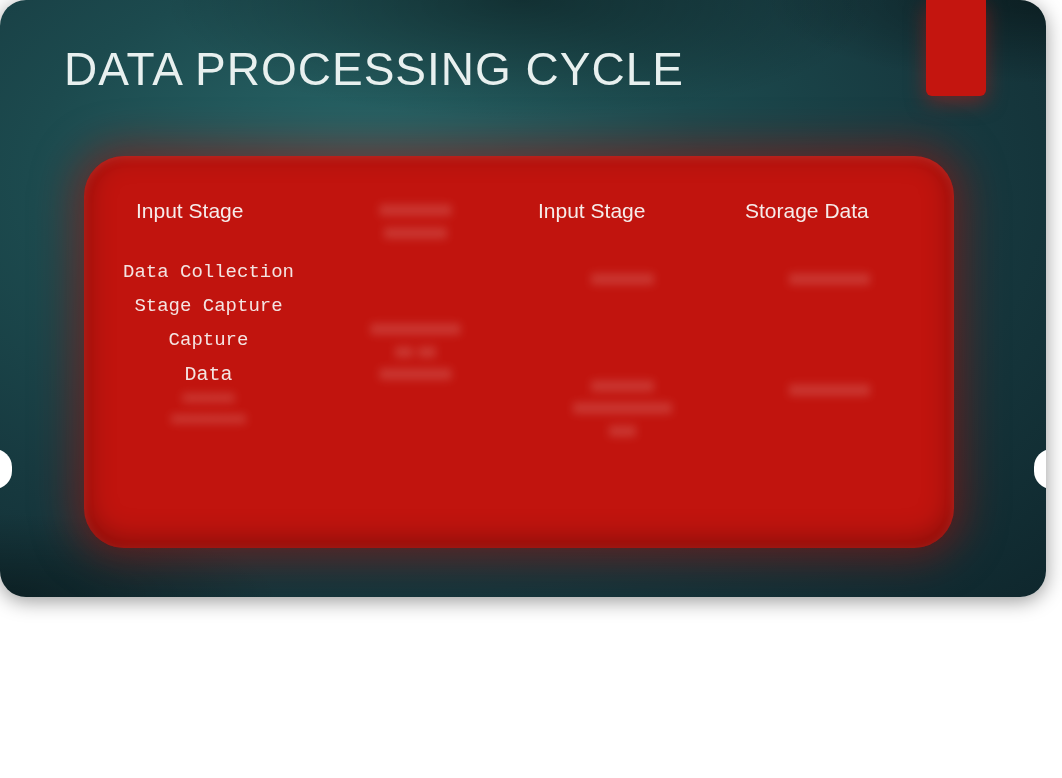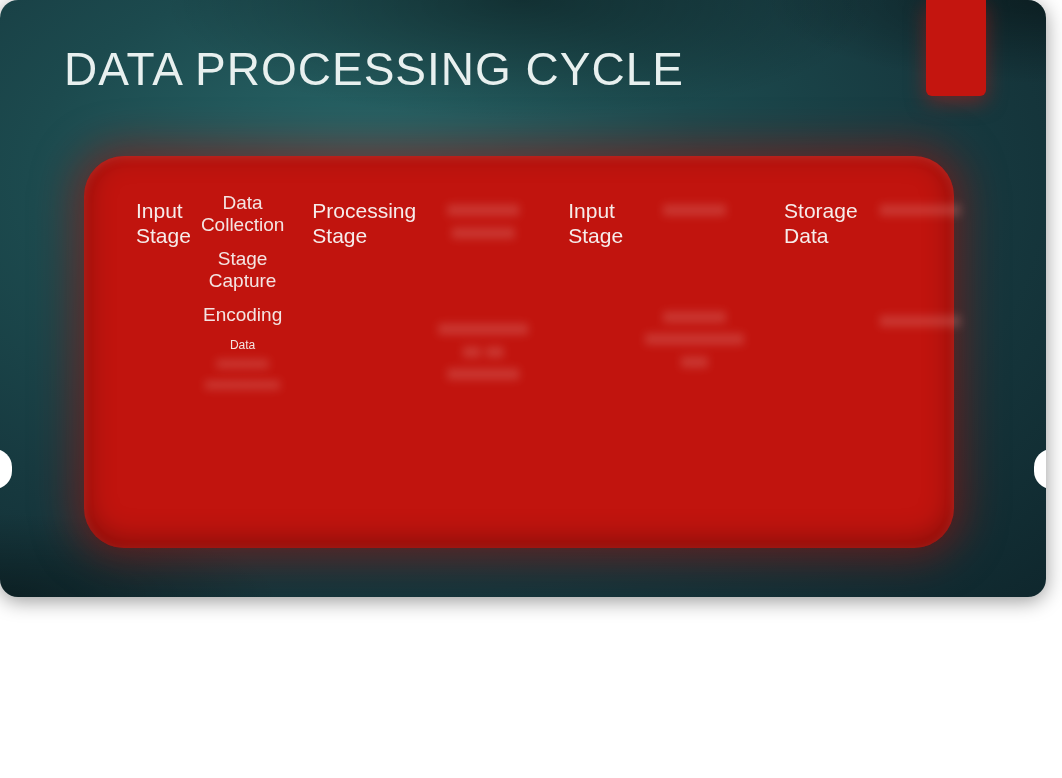--- a/index.html
+++ b/index.html
@@ -3,21 +3,21 @@
 <meta charset="utf-8">
 <style>
   * { box-sizing: border-box; margin: 0; padding: 0; }
   html, body { width: 1062px; height: 778px; font-family: -apple-system, BlinkMacSystemFont, "Segoe UI", Arial, sans-serif; background: #fff; }
 
   .slide {
     position: relative;
     width: 1046px;
     height: 597px;
     margin: 0;
-    border-radius: 18px;
+    border-radius: 26px;
     background: radial-gradient(ellipse at 35% 30%, #2a6a6c 0%, #1c4a4e 35%, #173a40 60%, #0f272d 100%);
     overflow: hidden;
     box-shadow: 0 4px 20px rgba(0,0,0,0.4);
   }
 
   
   .slide::before {
     content: "";
     position: absolute;
     inset: 0;
@@ -68,21 +68,21 @@
     display: flex;
     width: 100%;
     height: 100%;
     padding: 28px 30px 20px 30px;
     gap: 18px;
   }
 
   .col {
     flex: 1 1 0;
     display: flex;
-    flex-direction: row;
+    flex-direction: column;
     position: relative;
   }
 
   .col-header {
     color: #f6ecea;
     font-size: 21px;
     font-weight: 400;
     line-height: 1.2;
     padding: 14px 10px 30px 10px;
     text-align: left;
@@ -105,23 +105,24 @@
   .col-body {
     flex: 1;
     position: relative;
   }
 
   .clear-item {
     color: #f4e4e2;
     font-size: 19px;
     text-align: center;
     margin: 8px 0 12px 0;
+    font-family: Liberation Mono, monospace;
   }
   .clear-item.small {
-    font-size: 12px;
+    font-size: 20px;
     margin: 7px 0 2px 0;
   }
 
   .blur-item {
     color: #e49b95;
     font-size: 18px;
     text-align: center;
     margin: 8px 0;
     filter: blur(5px);
     opacity: 0.85;
@@ -170,29 +171,28 @@
   <div class="notch-right"></div>
 
   <div class="panel">
     <div class="cols">
 
       <div class="col c0">
         <div class="col-header">Input Stage</div>
         <div class="col-body">
           <div class="clear-item">Data Collection</div>
           <div class="clear-item">Stage Capture</div>
-          <div class="clear-item">Encoding</div>
+          <div class="clear-item">Capture</div>
           <div class="clear-item small">Data</div>
           <div class="blur-item tight">xxxxxxx</div>
           <div class="blur-item tight">xxxxxxxxxx</div>
         </div>
       </div>
 
       <div class="col c1">
-        <div class="col-header">Processing Stage</div>
         <div class="col-body">
           <div class="pill">
             <div class="blur-item block">xxxxxxxx<br>xxxxxxx</div>
           </div>
           <div style="height:46px"></div>
           <div class="pill">
             <div class="blur-item block">xxxxxxxxxx<br>xx xx<br>xxxxxxxx</div>
           </div>
         </div>
       </div>

